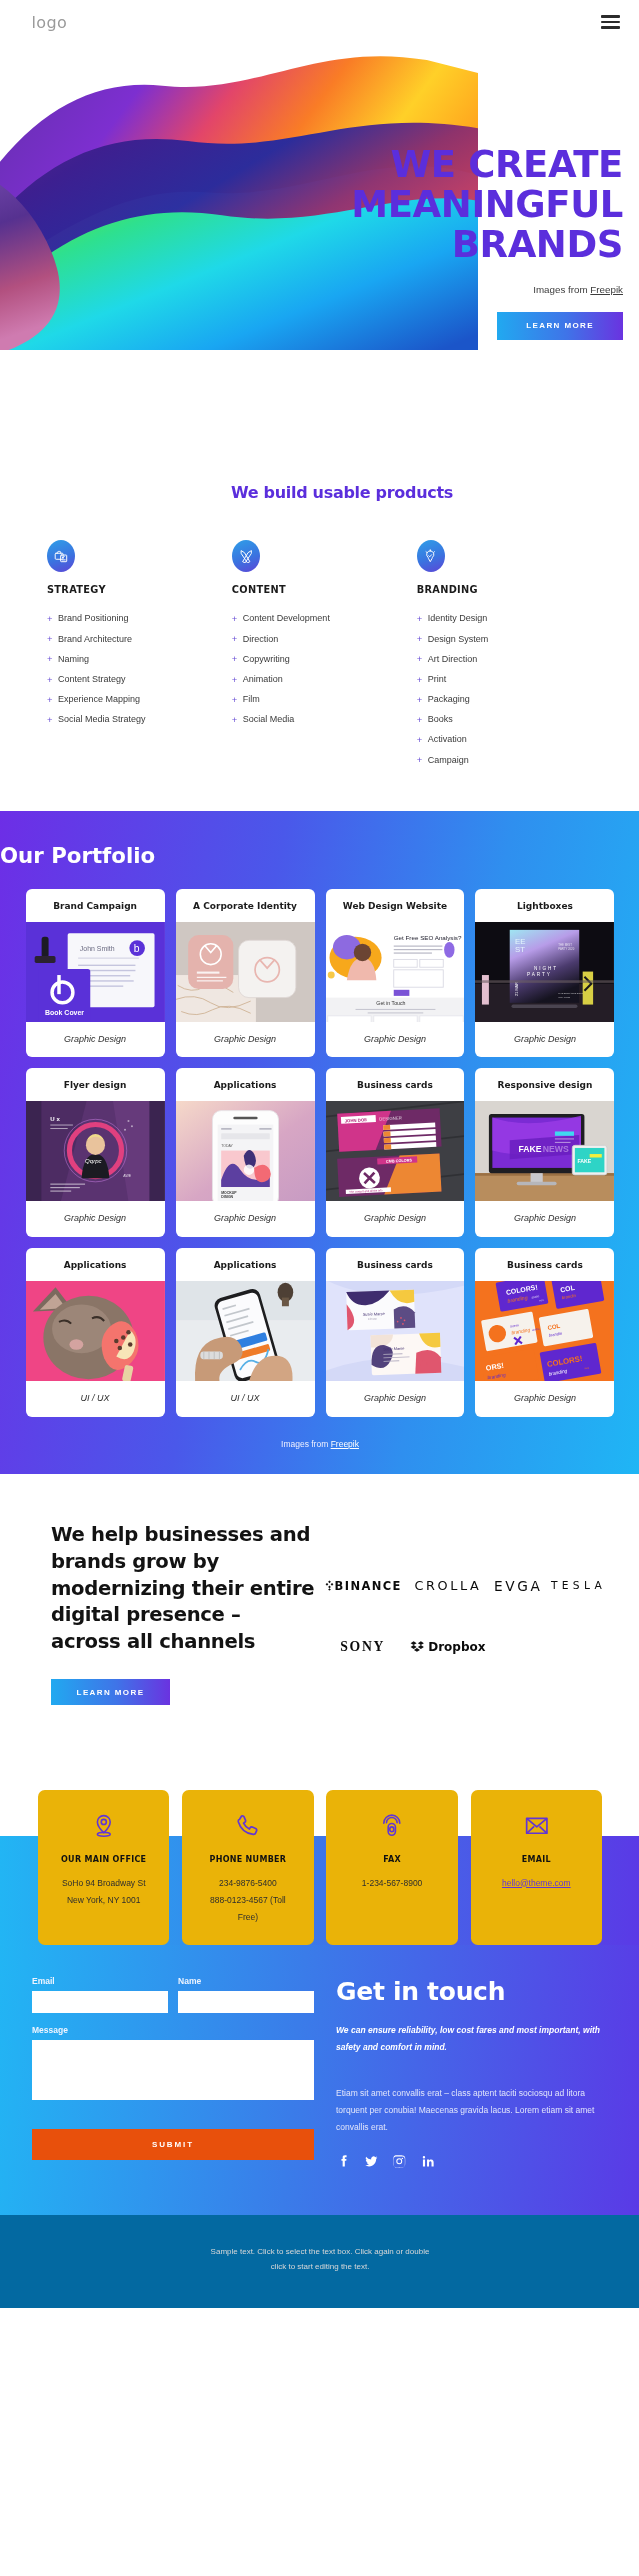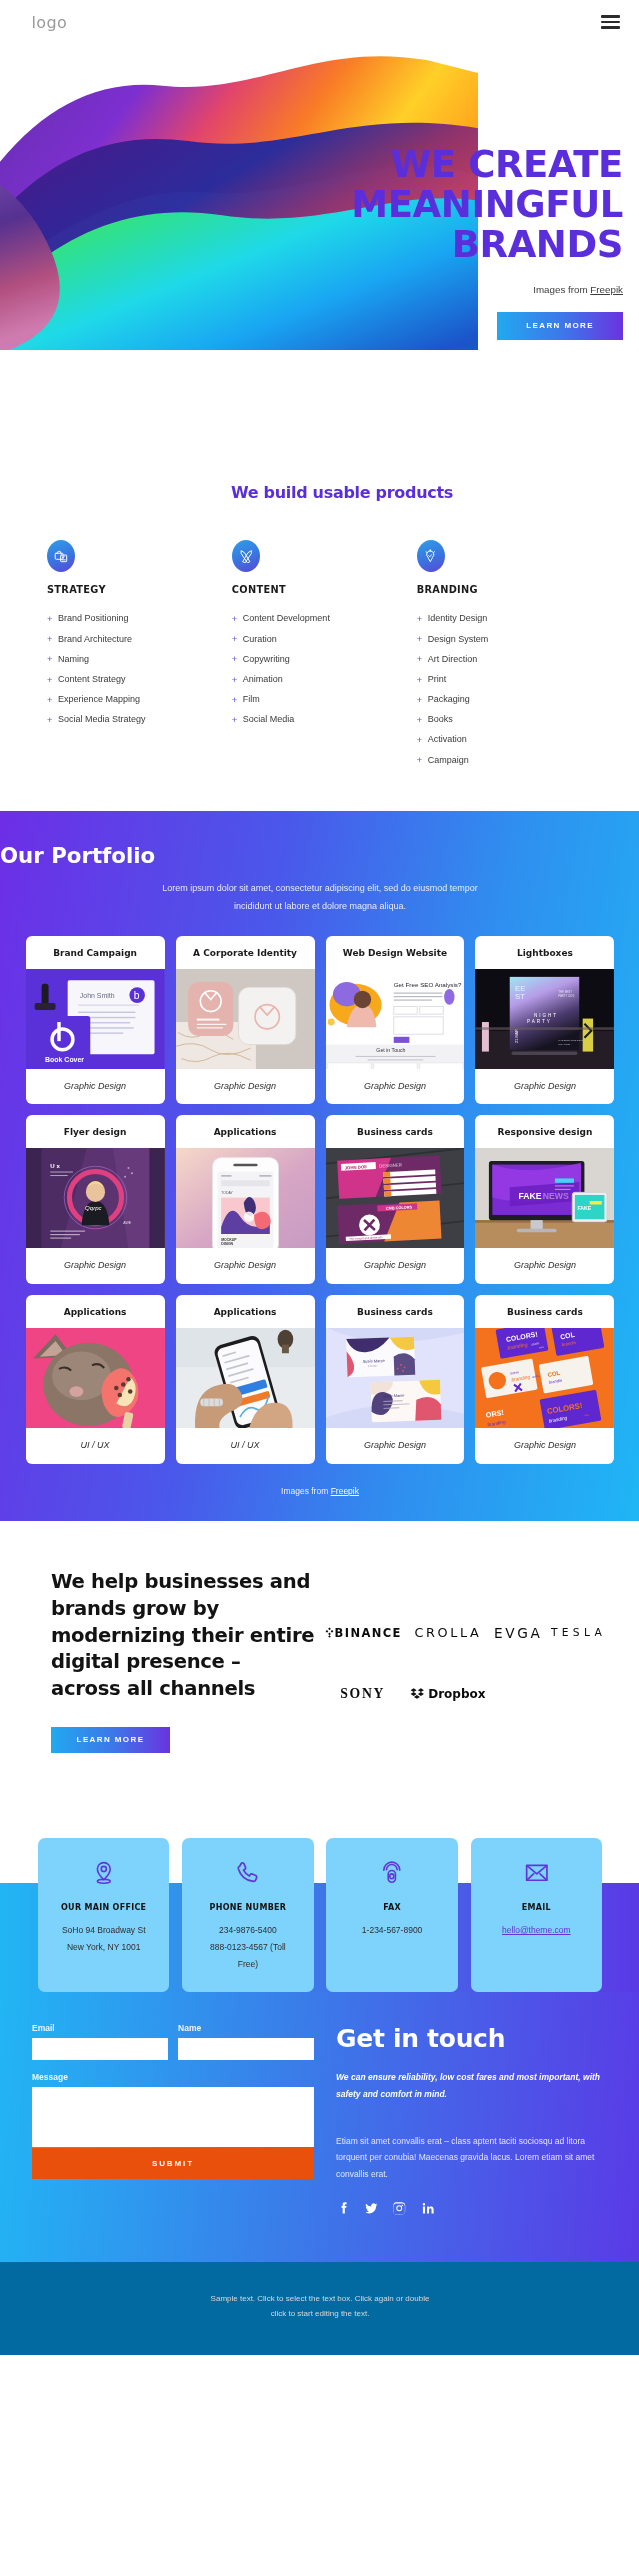--- a/index.html
+++ b/index.html
@@ -164,21 +164,21 @@
     content: ""; position: absolute; left: 0; right: 0; bottom: 0; height: 109px;
     background: linear-gradient(90deg,#22b5f4 0%, #3a7ce9 45%, #5a3ae6 100%);
     z-index: 0;
   }
   .cc-grid {
     position: relative; z-index: 2;
     display: grid; grid-template-columns: repeat(4,1fr); gap: 12.8px;
     padding: 36px 38px 0;
   }
   .cc-card {
-    background: #7dd3fc; border-radius: 6.8px; padding: 17px 8.5px 19px;
+    background: #eab308; border-radius: 6.8px; padding: 17px 8.5px 19px;
     text-align: center; min-height: 137px;
   }
   .cc-icon { height: 36px; display: flex; align-items: center; justify-content: center; margin-bottom: 12px; }
   .cc-icon svg { width: 25.6px; height: 25.6px; }
   .cc-title {
     font-size: 8px; font-weight: 700; color: #111; letter-spacing: 0.3px;
     font-family: "DejaVu Sans", sans-serif; margin-bottom: 10.2px;
   }
   .cc-text { font-size: 8.5px; color: #2e2e2e; line-height: 2.0; }
   .cc-text a { color: #6236d4; text-decoration: underline; }
@@ -196,21 +196,21 @@
     margin-bottom: 5.1px;
   }
   .fld input, .fld textarea {
     width: 100%; border: none; background: #fff; outline: none;
     height: 22px; font-family: "Liberation Sans", sans-serif; font-size: 9.4px;
     padding: 3.4px 5.1px;
   }
   .fld textarea { height: 60px; resize: none; display: block; }
   .fld.msg { margin-top: 12px; }
   .submit {
-    width: 100%; margin-top: 1px; background: #e8500c; border: none;
+    width: 100%; margin-top: 29px; background: #e8500c; border: none;
     color: #fff; font-size: 8px; font-weight: 700; letter-spacing: 1.9px;
     padding: 11px 0; cursor: pointer; font-family: "Liberation Sans", sans-serif;
   }
   .touch-col { flex: 1; padding-top: 1.7px; }
   .touch-title {
     color: #fff; font-size: 25px; font-weight: 700; letter-spacing: -0.3px;
     font-family: "DejaVu Sans", sans-serif;
   }
   .touch-lead {
     color: #fff; font-size: 8.5px; font-weight: 700; font-style: italic;
@@ -322,21 +322,21 @@
     <div class="svc-col">
       <div class="svc-icon">
         <svg viewBox="0 0 24 24" fill="none" stroke="#fff" stroke-width="1.6" stroke-linecap="round" stroke-linejoin="round">
           <path d="M4 3l5 3 9 15-4 2L4 8z"></path>
           <path d="M20 3l-5 3L6 21l4 2 10-15z"></path>
         </svg>
       </div>
       <div class="svc-head">CONTENT</div>
       <ul class="svc-list">
         <li>Content Development</li>
-        <li>Curation</li>
+        <li>Direction</li>
         <li>Copywriting</li>
         <li>Animation</li>
         <li>Film</li>
         <li>Social Media</li>
       </ul>
     </div>
 
     <div class="svc-col">
       <div class="svc-icon">
         <svg viewBox="0 0 24 24" fill="none" stroke="#fff" stroke-width="1.6" stroke-linecap="round" stroke-linejoin="round">
@@ -356,21 +356,20 @@
         <li>Activation</li>
         <li>Campaign</li>
       </ul>
     </div>
 
   </div>
 </section>
 
 <section class="portfolio">
   <h2 class="pf-title">Our Portfolio</h2>
-  <p class="pf-sub">Lorem ipsum dolor sit amet, consectetur adipiscing elit, sed do eiusmod tempor incididunt ut labore et dolore magna aliqua.</p>
 
   <div class="pf-grid">
 
     <div class="pf-card">
       <div class="pf-card-title">Brand Campaign</div>
       <div class="pf-thumb">
         <svg viewBox="0 0 160 117" preserveAspectRatio="xMidYMid slice">
           <rect width="160" height="117" fill="#5a31d8"></rect>
           <rect x="48" y="14" width="100" height="85" rx="2" fill="#f7f7fb"></rect>
           <text x="62" y="34" font-size="8" fill="#6a6a80" font-family="sans-serif">John Smith</text>

